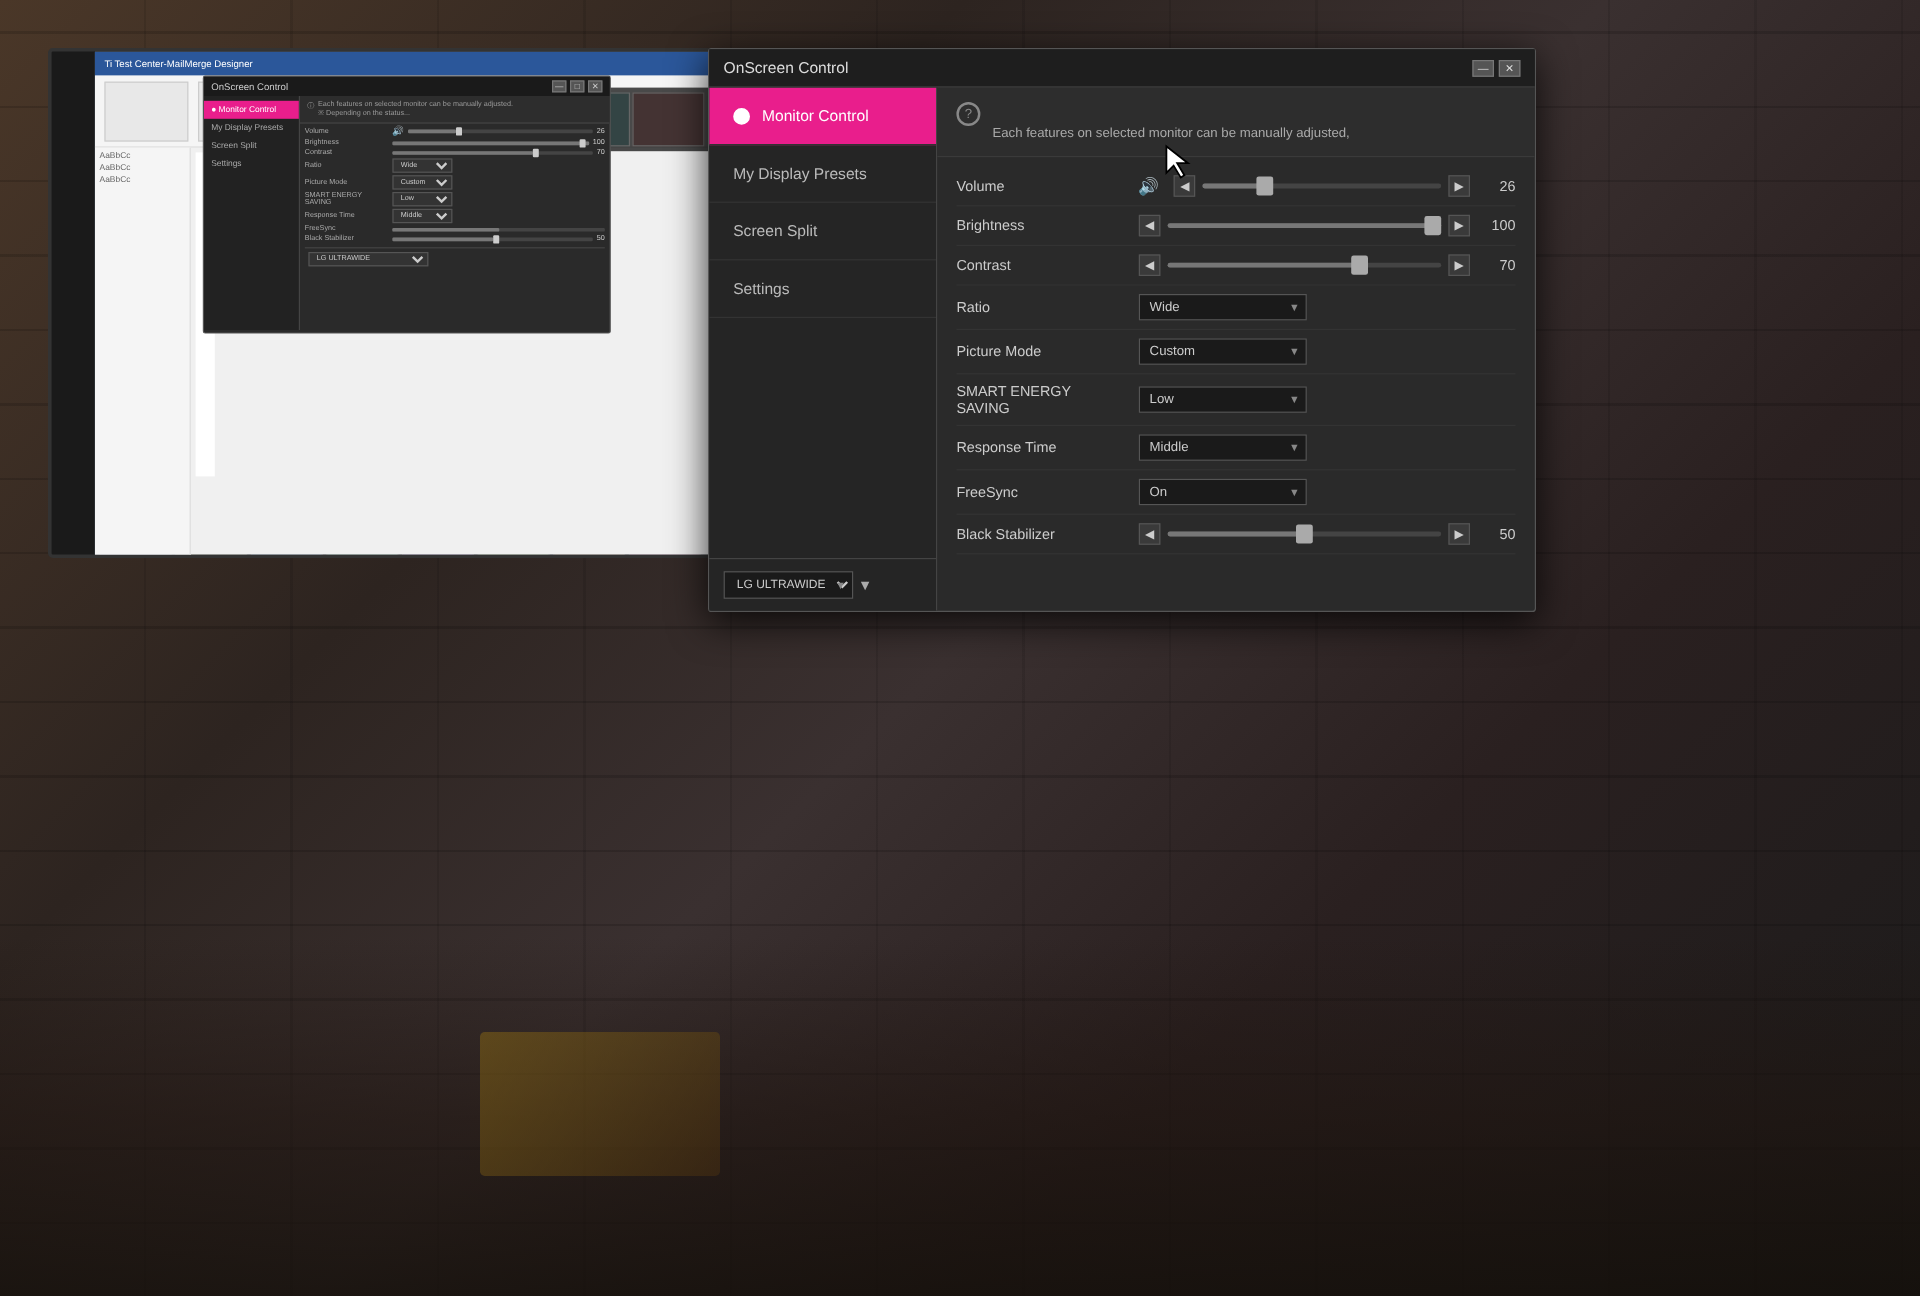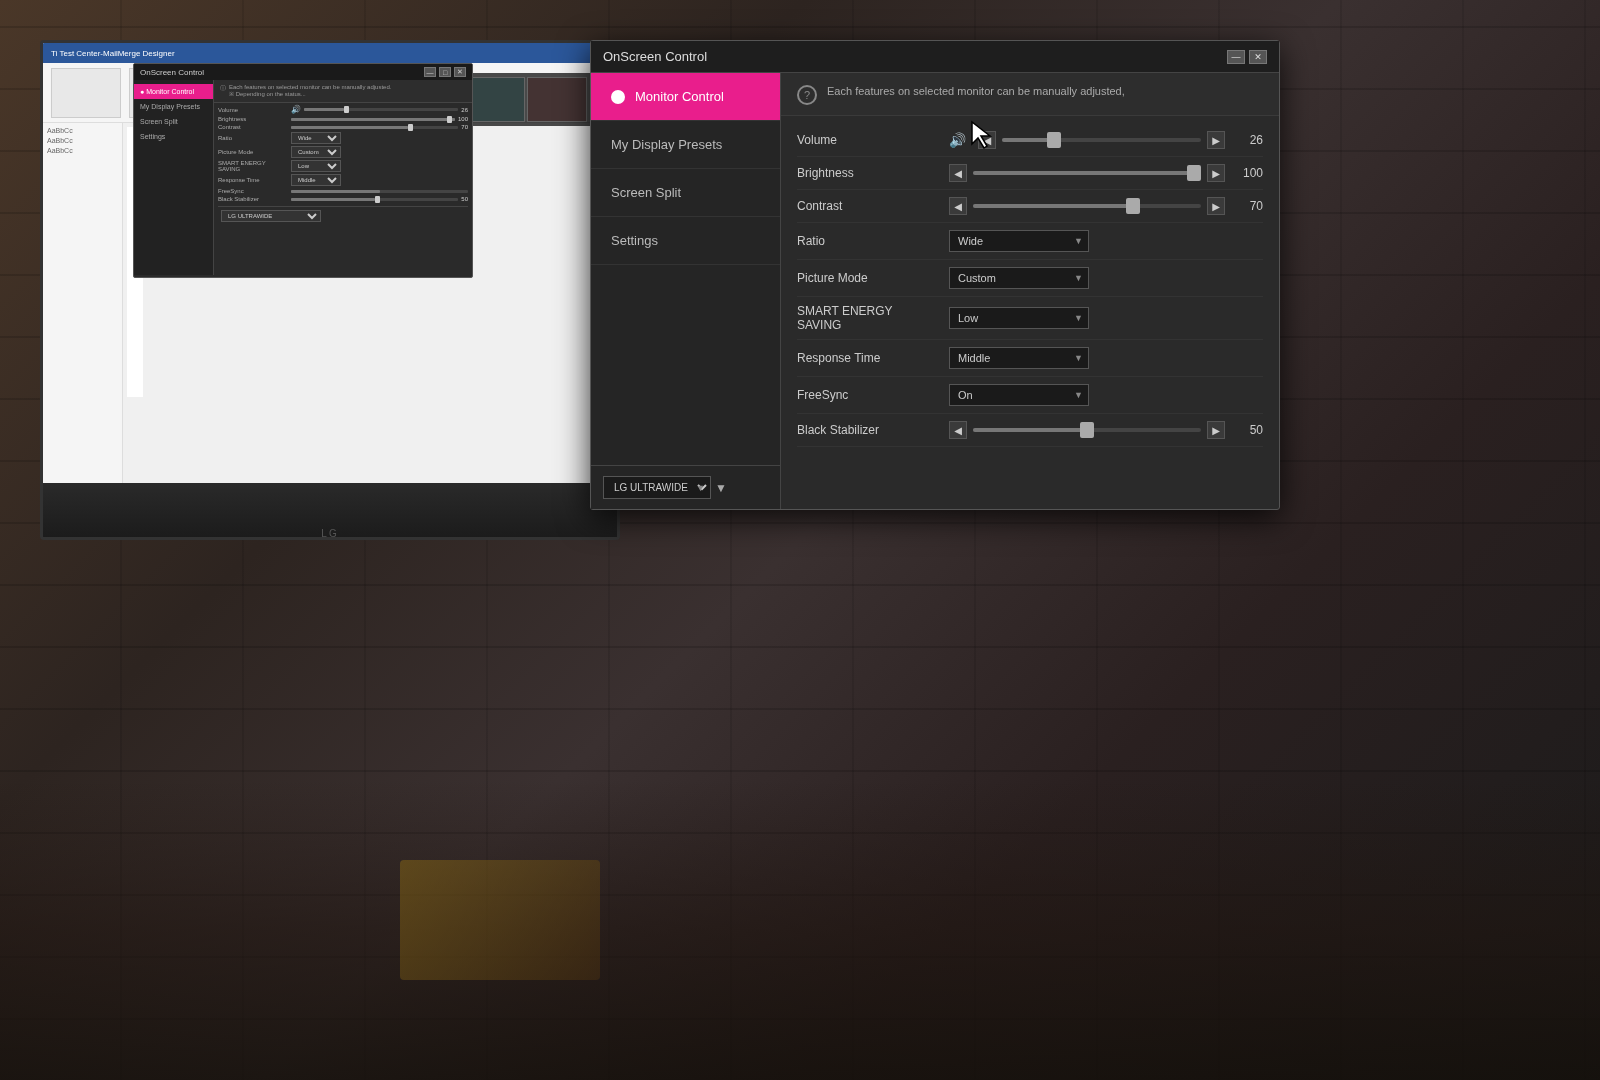--- a/index.html
+++ b/index.html
@@ -27,25 +27,26 @@
         repeating-linear-gradient(0deg, transparent, transparent 60px, rgba(0,0,0,0.15) 60px, rgba(0,0,0,0.15) 62px),
         repeating-linear-gradient(90deg, transparent, transparent 120px, rgba(0,0,0,0.1) 120px, rgba(0,0,0,0.1) 122px);
     }
 
     
     .monitor-silhouette {
       position: absolute;
       left: 40px;
       top: 40px;
       width: 580px;
-      height: 500px;
+      height: 425px;
       background: #1a1a1a;
       border: 3px solid #333;
       border-radius: 4px;
       overflow: hidden;
+      padding-left: 36px;
     }
 
     .monitor-screen {
       width: 100%;
       height: 440px;
       background: linear-gradient(135deg, #2a3a4a 0%, #1a2a3a 50%, #2a2a3a 100%);
       position: relative;
       overflow: hidden;
     }
 
@@ -402,20 +403,21 @@
       color: #888;
       font-size: 11px;
       flex-shrink: 0;
       margin-top: 2px;
     }
 
     .osc-info-text {
       color: #aaa;
       font-size: 11px;
       line-height: 1.5;
+      margin-top: 20px;
     }
 
     .osc-controls {
       flex: 1;
       padding: 8px 16px;
       overflow-y: auto;
     }
 
     .osc-control-row {
       display: flex;

